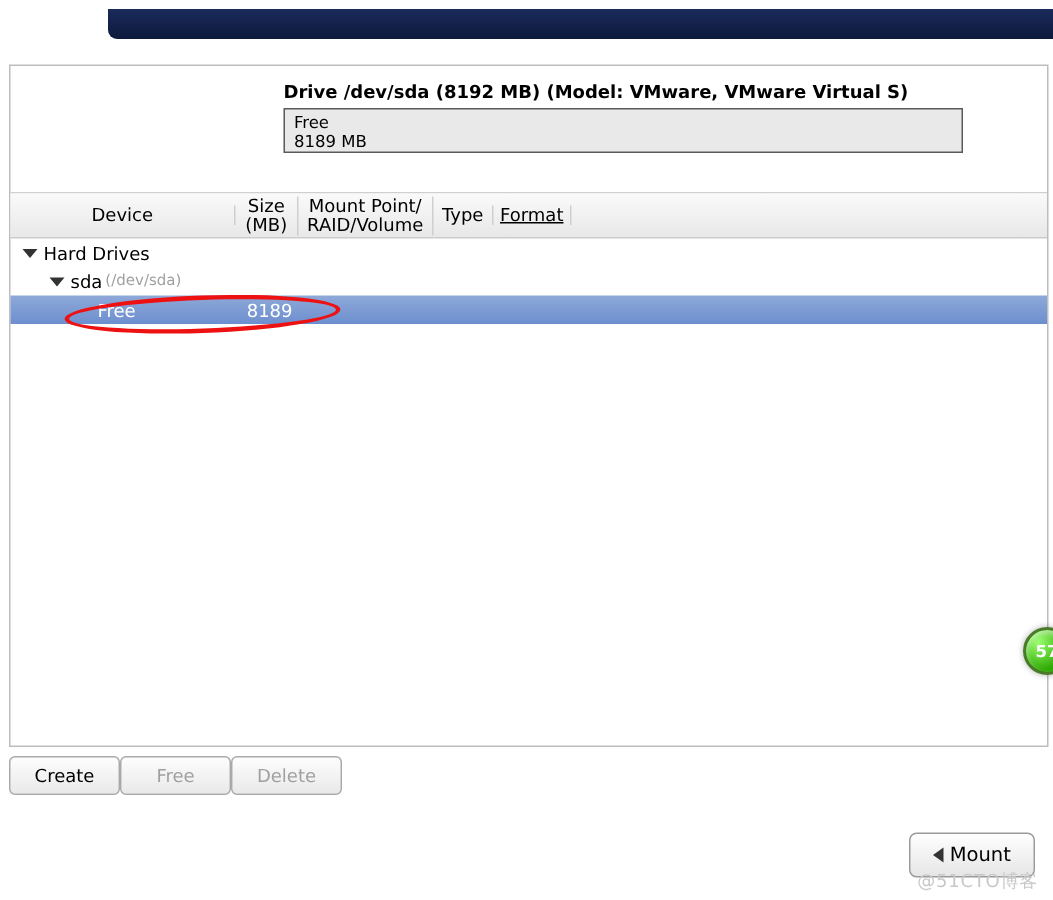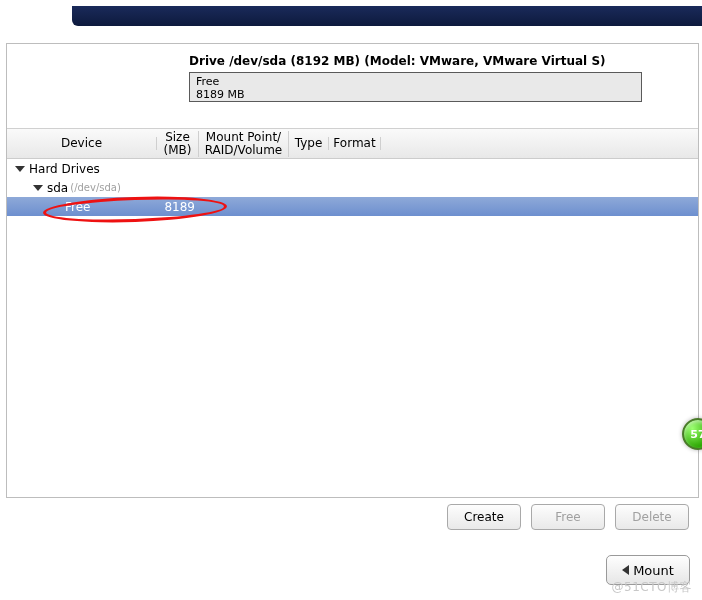--- a/index.html
+++ b/index.html
@@ -58,21 +58,21 @@
       align-items: center;
       justify-content: center;
       text-align: center;
       line-height: 13px;
       padding: 0 4px;
     }
     .col-dev { width: 150px; }
     .col-size { width: 42px; }
     .col-mp { width: 90px; }
     .col-type { width: 40px; }
-    .col-fmt { width: 52px; }
+    .col-fmt { width: 52px; text-decoration: underline; }
     .rows { position: relative; }
     .row {
       display: flex;
       align-items: center;
       height: 19px;
       font-size: 12px;
     }
     .tri {
       display: inline-block;
       width: 0; height: 0;
@@ -98,22 +98,20 @@
       width: 184px; height: 25px;
       border: 3px solid #e11;
       border-radius: 50%;
       pointer-events: none;
       transform: rotate(-2deg);
     }
     .btn-row {
       position: absolute;
       top: 504px; left: 6px; right: 3px;
       display: flex;
-      justify-content: flex-end;
-      gap: 10px;
       padding-right: 10px;
     }
     .btn {
       min-width: 74px;
       height: 26px;
       border: 1px solid #a9a9a9;
       border-radius: 4px;
       background: linear-gradient(#fdfdfd,#e9e9e9);
       font-size: 12px;
       display: flex;

